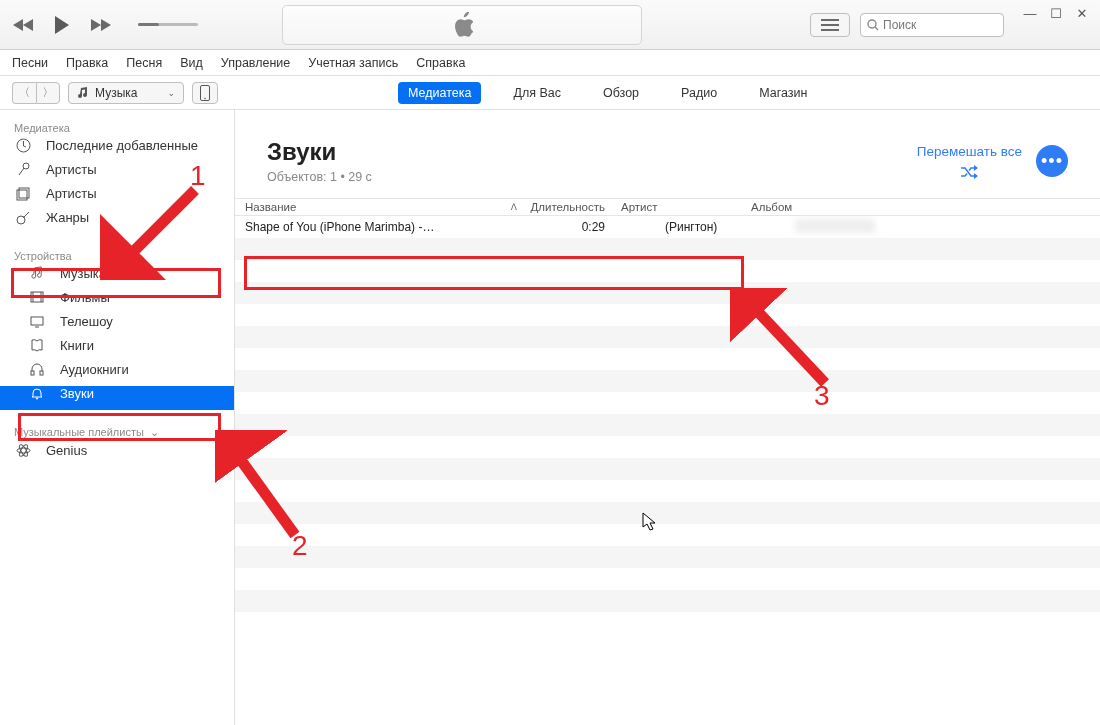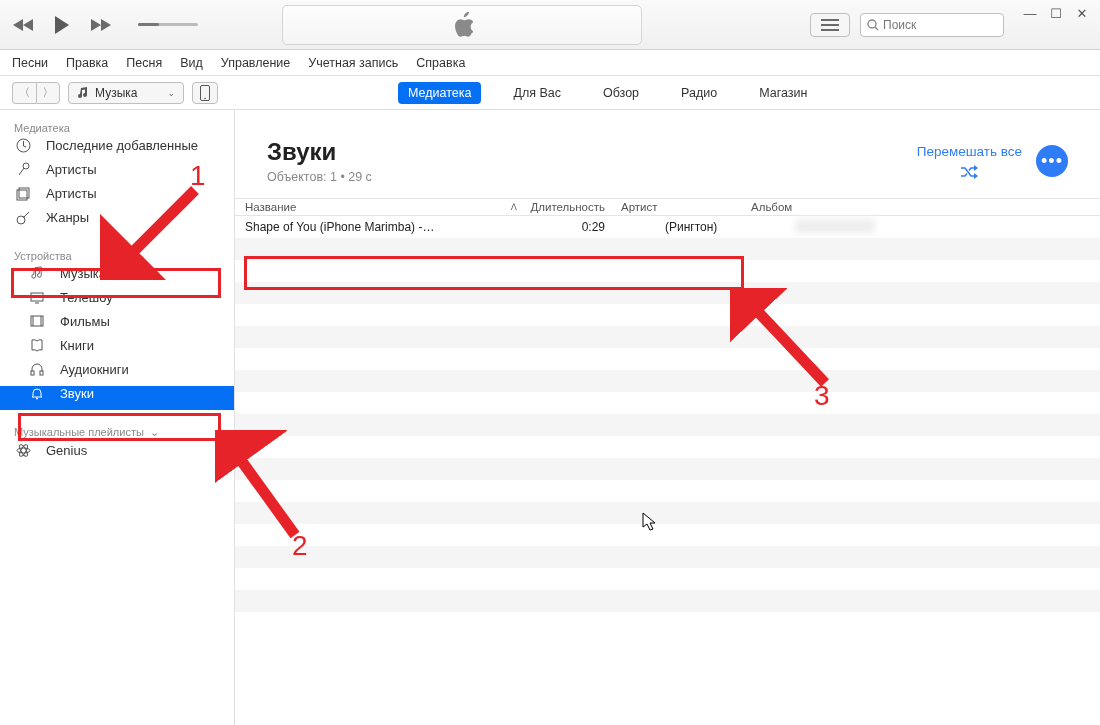--- a/index.html
+++ b/index.html
@@ -213,35 +213,35 @@
       <span class="icon">
           <svg width="14" height="14" viewBox="0 0 15 15">
             <path d="M5 2 L12 1 V10 A2 2 0 1 1 10 8 V3 L6 3.5 V11 A2 2 0 1 1 4 9 Z" stroke="#555" fill="none"></path>
           </svg>
         </span>
       <span>Музыка</span>
     </div>
     <div class="sb-item indent">
       <span class="icon">
           <svg width="14" height="14" viewBox="0 0 14 14">
-            <rect x="1" y="3" width="12" height="8" stroke="#555" fill="none"></rect>
-            <line x1="5" y1="13" x2="9" y2="13" stroke="#555"></line>
-          </svg>
-        </span>
-      <span>Телешоу</span>
-    </div>
-    <div class="sb-item indent">
-      <span class="icon">
-          <svg width="14" height="14" viewBox="0 0 14 14">
             <rect x="1" y="2" width="12" height="10" stroke="#555" fill="none"></rect>
             <line x1="3" y1="2" x2="3" y2="12" stroke="#555"></line>
             <line x1="11" y1="2" x2="11" y2="12" stroke="#555"></line>
           </svg>
         </span>
       <span>Фильмы</span>
+    </div>
+    <div class="sb-item indent">
+      <span class="icon">
+          <svg width="14" height="14" viewBox="0 0 14 14">
+            <rect x="1" y="3" width="12" height="8" stroke="#555" fill="none"></rect>
+            <line x1="5" y1="13" x2="9" y2="13" stroke="#555"></line>
+          </svg>
+        </span>
+      <span>Телешоу</span>
     </div>
     <div class="sb-item indent">
       <span class="icon">
           <svg width="14" height="14" viewBox="0 0 14 14">
             <path d="M2 2 Q5 1 7 3 Q9 1 12 2 V12 Q9 11 7 13 Q5 11 2 12 Z" stroke="#555" fill="none"></path>
           </svg>
         </span>
       <span>Книги</span>
     </div>
     <div class="sb-item indent">

